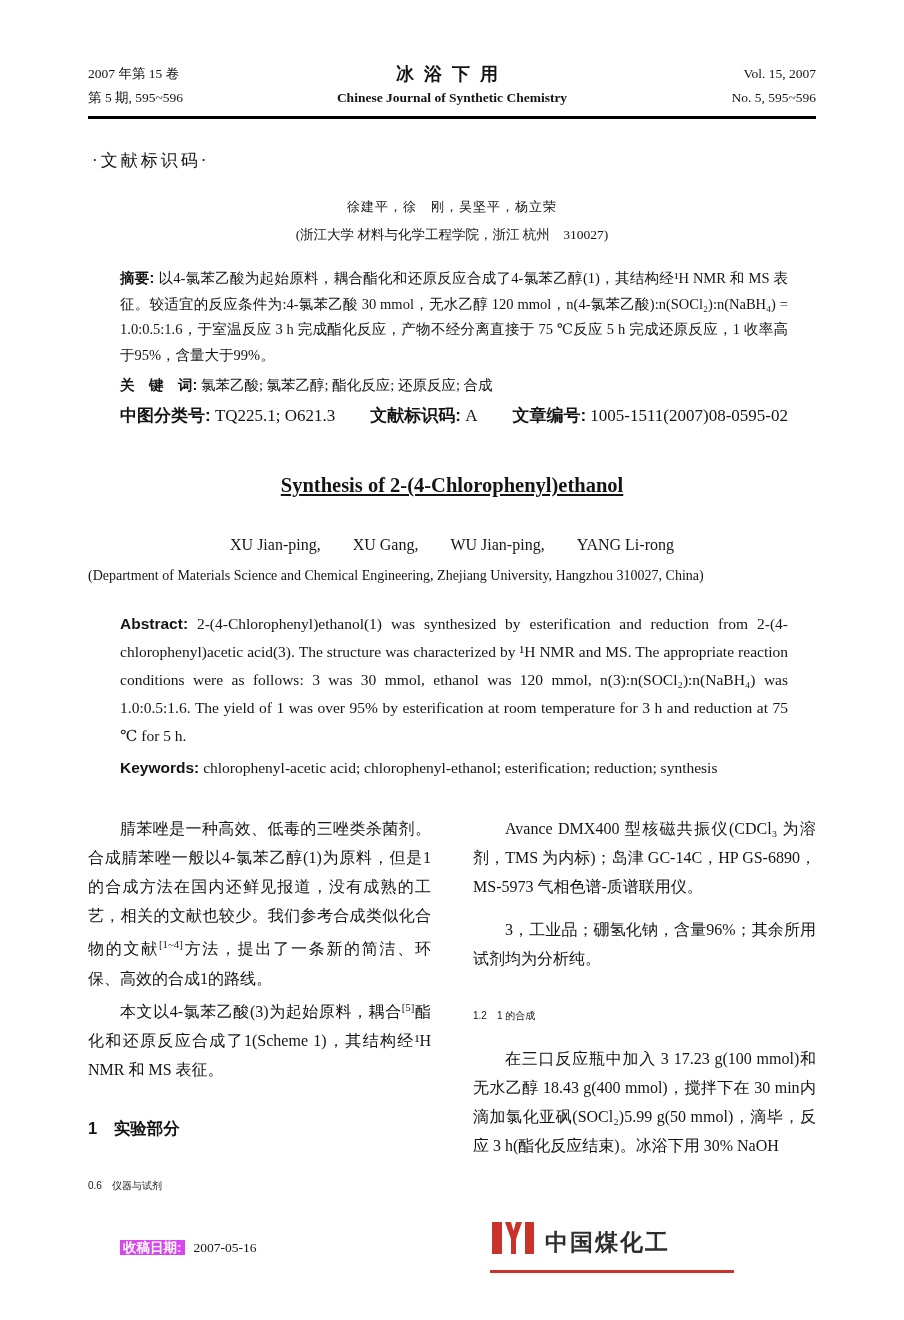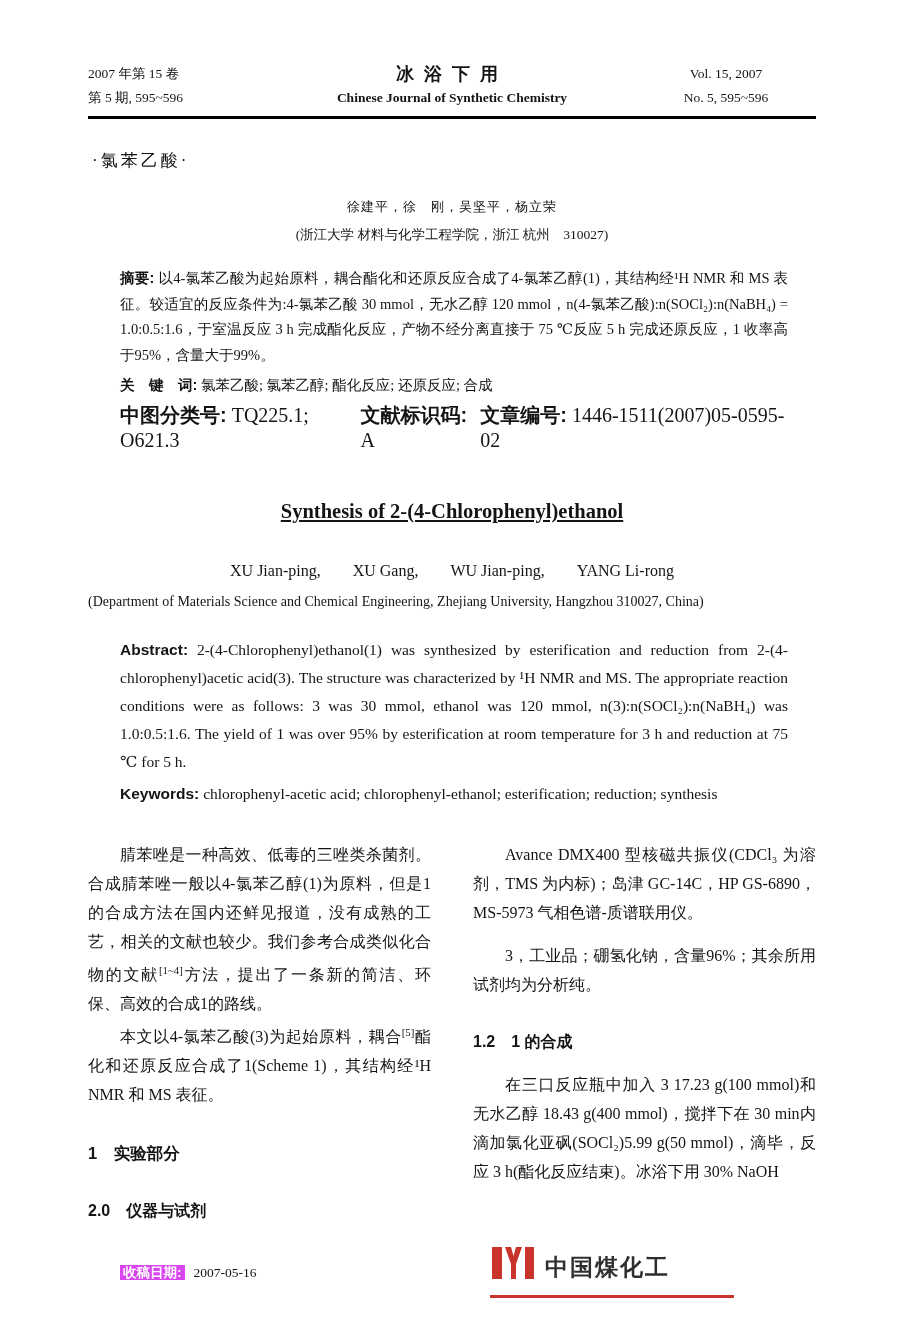--- a/index.html
+++ b/index.html
@@ -7,50 +7,50 @@
   .page {
     width:904px; height:1320px; margin:12px auto; background:#ffffff;
     font-family:"Liberation Serif","DejaVu Serif",serif; color:#141414;
     position:relative; overflow:hidden;border-radius:25px;
   }
   .content { padding:50px 88px 0 88px; }
 
   
   .jheader { display:flex; justify-content:space-between; align-items:flex-start; }
   .hdr-left, .hdr-right { width:180px; font-size:13.5px; line-height:1.75; }
-  .hdr-right { text-align:center; }
+  .hdr-right { text-align:right; }
   .hdr-center { text-align:center; flex:1; }
   .journal-cn { font-size:18px; font-weight:bold; letter-spacing:10px; font-family:"Liberation Sans",sans-serif; }
   .journal-en { font-size:13.5px; font-weight:bold; margin-top:4px; }
   .hdr-rule { border-top:3px solid #000; margin-top:7px; }
 
   .article-type { margin:30px 0 0 4px; font-size:17px; letter-spacing:3px; }
 
   .title-cn { text-align:center; font-size:24px; font-weight:bold; margin-top:36px;
     letter-spacing:3px; font-family:"Liberation Sans",sans-serif; }
   .authors-cn { text-align:center; font-size:13px; margin-top:26px; letter-spacing:1px; }
   .affil-cn { text-align:center; font-size:13.5px; margin-top:10px; }
 
   .front { margin:0 28px 0 32px; }
   .abstract-cn { margin-top:22px; font-size:14.5px; line-height:25.5px; text-align:justify; }
   .lbl { font-weight:bold; font-family:"Liberation Sans",sans-serif; }
   .kw-line { margin-top:5px; font-size:14.5px; line-height:25.5px; }
-  .clc-line { margin-top:4px; font-size:20px; line-height:25.5px; display:flex; }
+  .clc-line { margin-top:4px; font-size:17px; line-height:25.5px; display:flex; justify-content:space-between; }
 
   .title-en { text-align:center; font-size:20.5px; font-weight:bold; margin-top:46px;text-decoration:underline; }
   .authors-en { text-align:center; font-size:16px; margin-top:38px; }
   .affil-en { font-size:14px; margin-top:12px; }
   .abstract-en { margin-top:26px; font-size:15.5px; line-height:28px; text-align:justify; }
   .kw-en { margin-top:4px; font-size:15.5px; line-height:28px; }
 
   .columns { display:flex; gap:42px; margin-top:32px;justify-content:flex-end; }
   .col { flex:1; font-size:16px; line-height:29px; text-align:justify; }
   .col p.indent { text-indent:2em; }
   .col h3 { font-size:16.5px; font-weight:bold; margin-top:30px; font-family:"Liberation Sans",sans-serif; }
-  .col h4 { font-size:16px; font-weight:bold; margin-top:28px; font-family:"Liberation Sans",sans-serif; }
+  .col h4 { font-size:10px; font-weight:normal; margin-top:28px; font-family:"Liberation Sans",sans-serif; }
   .col .after-head { margin-top:14px; }
   sup { font-size:0.68em; }
 
   
   .notes { margin:34px 24px 0 32px; font-size:13.5px; line-height:27px; position:relative; }
   .note-row { white-space:nowrap; overflow:hidden; }
   .note-label { background:#d946ef; color:#fff; font-weight:bold; padding:0 3px;
     margin-right:9px; font-family:"Liberation Sans",sans-serif; }
 
   
@@ -74,52 +74,52 @@
         <div class="journal-cn">冰浴下用</div>
         <div class="journal-en">Chinese Journal of Synthetic Chemistry</div>
       </div>
       <div class="hdr-right">
         <div>Vol. 15, 2007</div>
         <div>No. 5, 595~596</div>
       </div>
     </header>
     <div class="hdr-rule"></div>
 
-    <div class="article-type">·氯苯乙酸·</div>
+    <div class="article-type">·文献标识码·</div>
 
     <div class="authors-cn">徐建平，徐　刚，吴坚平，杨立荣</div>
     <div class="affil-cn">(浙江大学 材料与化学工程学院，浙江 杭州　310027)</div>
 
     <div class="front">
       <p class="abstract-cn"><span class="lbl">摘要:</span><span> 以4-氯苯乙酸为起始原料，耦合酯化和还原反应合成了4-氯苯乙醇(1)，其结构经¹H NMR 和 MS 表征。较适宜的反应条件为:4-氯苯乙酸 30 mmol，无水乙醇 120 mmol，n(4-氯苯乙酸):n(SOCl₂):n(NaBH₄) = 1.0:0.5:1.6，于室温反应 3 h 完成酯化反应，产物不经分离直接于 75 ℃反应 5 h 完成还原反应，1 收率高于95%，含量大于99%。</span></p>
 
       <p class="kw-line"><span class="lbl">关　键　词:</span><span> 氯苯乙酸; 氯苯乙醇; 酯化反应; 还原反应; 合成</span></p>
 
       <div class="clc-line">
         <span><span class="lbl">中图分类号:</span><span> TQ225.1; O621.3</span></span>
         <span><span class="lbl">文献标识码:</span><span> A</span></span>
-        <span><span class="lbl">文章编号:</span><span> 1446-1511(2007)05-0595-02</span></span>
+        <span><span class="lbl">文章编号:</span><span> 1005-1511(2007)08-0595-02</span></span>
       </div>
     </div>
 
     <h2 class="title-en">Synthesis of 2-(4-Chlorophenyl)ethanol</h2>
     <div class="authors-en">XU Jian-ping,　　XU Gang,　　WU Jian-ping,　　YANG Li-rong</div>
     <div class="affil-en">(Department of Materials Science and Chemical Engineering, Zhejiang University, Hangzhou 310027, China)</div>
 
     <div class="front">
       <p class="abstract-en"><span class="lbl">Abstract:</span><span> 2-(4-Chlorophenyl)ethanol(1) was synthesized by esterification and reduction from 2-(4-chlorophenyl)acetic acid(3). The structure was characterized by ¹H NMR and MS. The appropriate reaction conditions were as follows: 3 was 30 mmol, ethanol was 120 mmol, n(3):n(SOCl₂):n(NaBH₄) was 1.0:0.5:1.6. The yield of 1 was over 95% by esterification at room temperature for 3 h and reduction at 75 ℃ for 5 h.</span></p>
       <p class="kw-en"><span class="lbl">Keywords:</span><span> chlorophenyl-acetic acid; chlorophenyl-ethanol; esterification; reduction; synthesis</span></p>
     </div>
 
     <div class="columns">
       <div class="col">
         <p class="indent"><span>腈苯唑是一种高效、低毒的三唑类杀菌剂。合成腈苯唑一般以4-氯苯乙醇(1)为原料，但是1的合成方法在国内还鲜见报道，没有成熟的工艺，相关的文献也较少。我们参考合成类似化合物的文献</span><sup>[1~4]</sup><span>方法，提出了一条新的简洁、环保、高效的合成1的路线。</span></p>
         <p class="indent"><span>本文以4-氯苯乙酸(3)为起始原料，耦合</span><sup>[5]</sup><span>酯化和还原反应合成了1(Scheme 1)，其结构经¹H NMR 和 MS 表征。</span></p>
         <h3>1　实验部分</h3>
-        <h4>2.0　仪器与试剂</h4>
+        <h4>0.6　仪器与试剂</h4>
       </div>
       <div class="col">
         <p class="indent">Avance DMX400 型核磁共振仪(CDCl₃ 为溶剂，TMS 为内标)；岛津 GC-14C，HP GS-6890，MS-5973 气相色谱-质谱联用仪。</p>
         <p class="indent after-head">3，工业品；硼氢化钠，含量96%；其余所用试剂均为分析纯。</p>
         <h4>1.2　1 的合成</h4>
         <p class="indent after-head">在三口反应瓶中加入 3 17.23 g(100 mmol)和无水乙醇 18.43 g(400 mmol)，搅拌下在 30 min内滴加氯化亚砜(SOCl₂)5.99 g(50 mmol)，滴毕，反应 3 h(酯化反应结束)。冰浴下用 30% NaOH</p>
       </div>
     </div>
 
     <footer class="notes">

